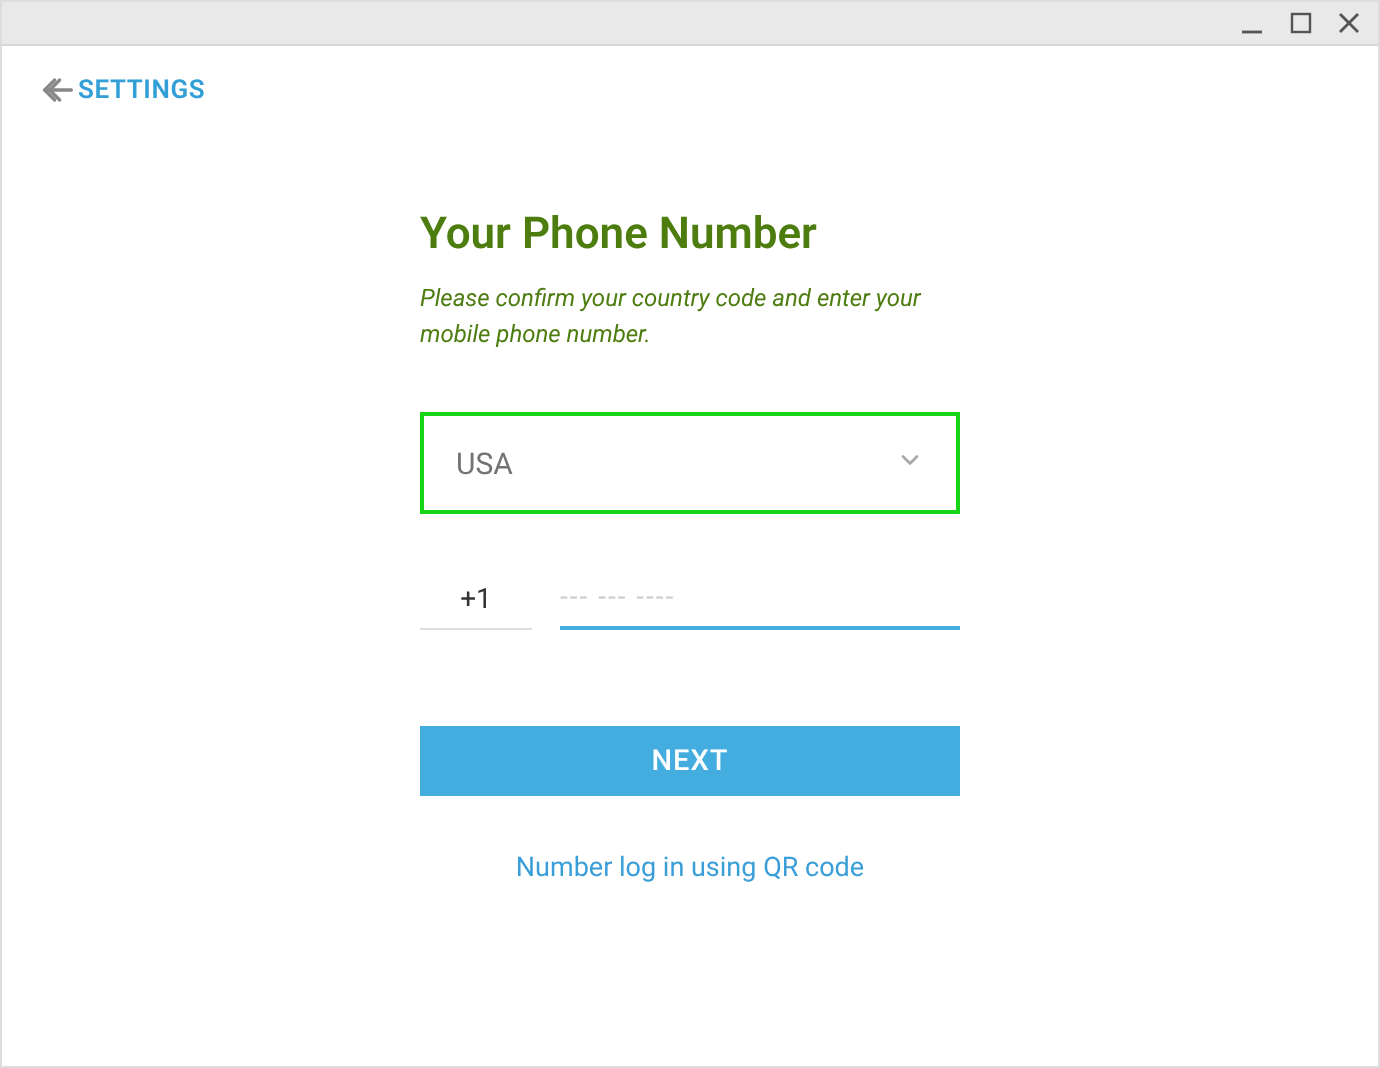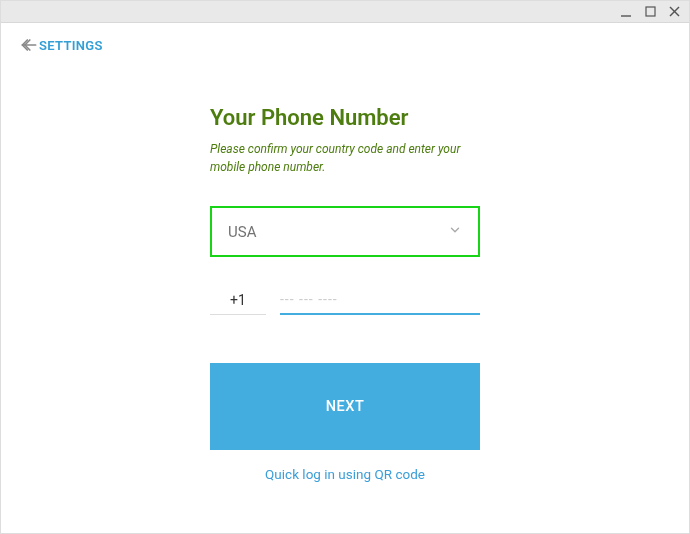--- a/index.html
+++ b/index.html
@@ -116,26 +116,26 @@
     }
     .phone-input::placeholder {
       color: #ccc;
       letter-spacing: 1px;
     }
     .next-btn {
       width: 100%;
       background: #44ade0;
       color: #fff;
       border: none;
-      padding: 35px 0;
+      padding: 9px 0;
       font-size: 14.5px;
       font-weight: 500;
       letter-spacing: 0.5px;
       cursor: pointer;
-      margin-bottom: 16px;
+      margin-bottom: 28px;
     }
     .qr-link {
       display: block;
       text-align: center;
       color: #3a9ed8;
       font-size: 13.5px;
       cursor: pointer;
     }
   </style>
 </head>
@@ -184,14 +184,14 @@
     </span>
   </div>
 
   <div class="phone-row">
     <input class="code-input" value="+1" style="">
     <input class="phone-input" placeholder="--- --- ----" style="">
   </div>
 
   <button class="next-btn">NEXT</button>
 
-  <a class="qr-link">Quick log in using QR code</a>
+  <a class="qr-link">Number log in using QR code</a>
 </div>
 
 </body></html>

